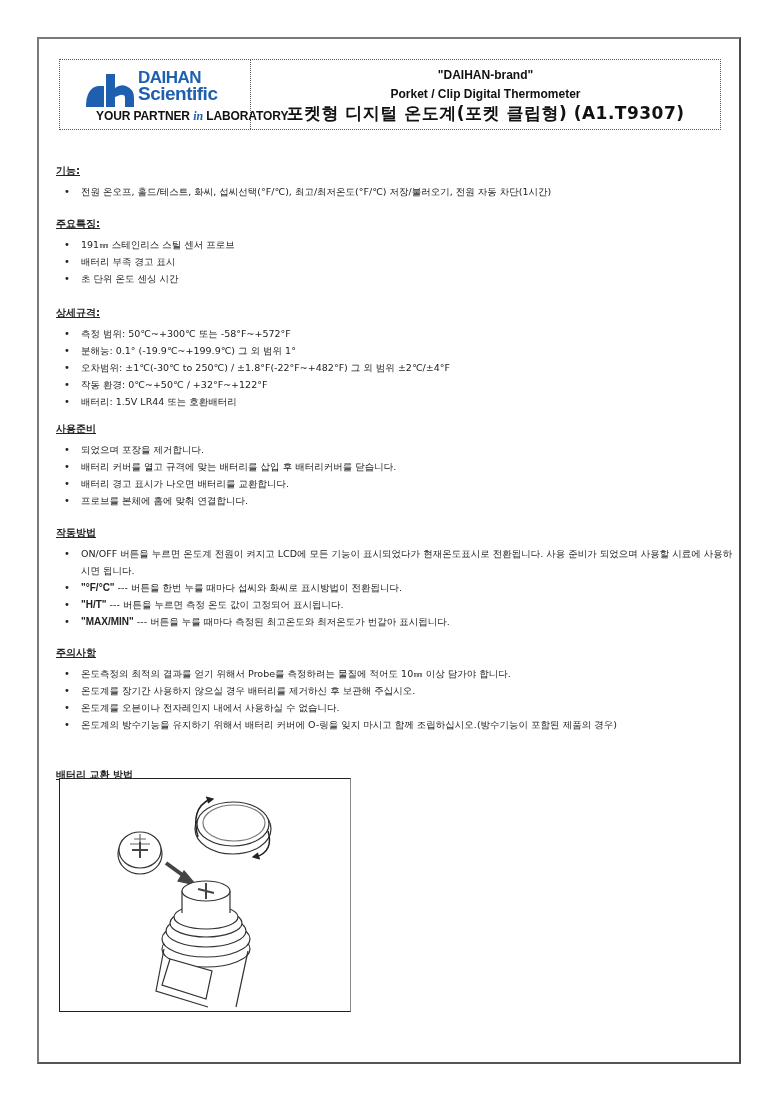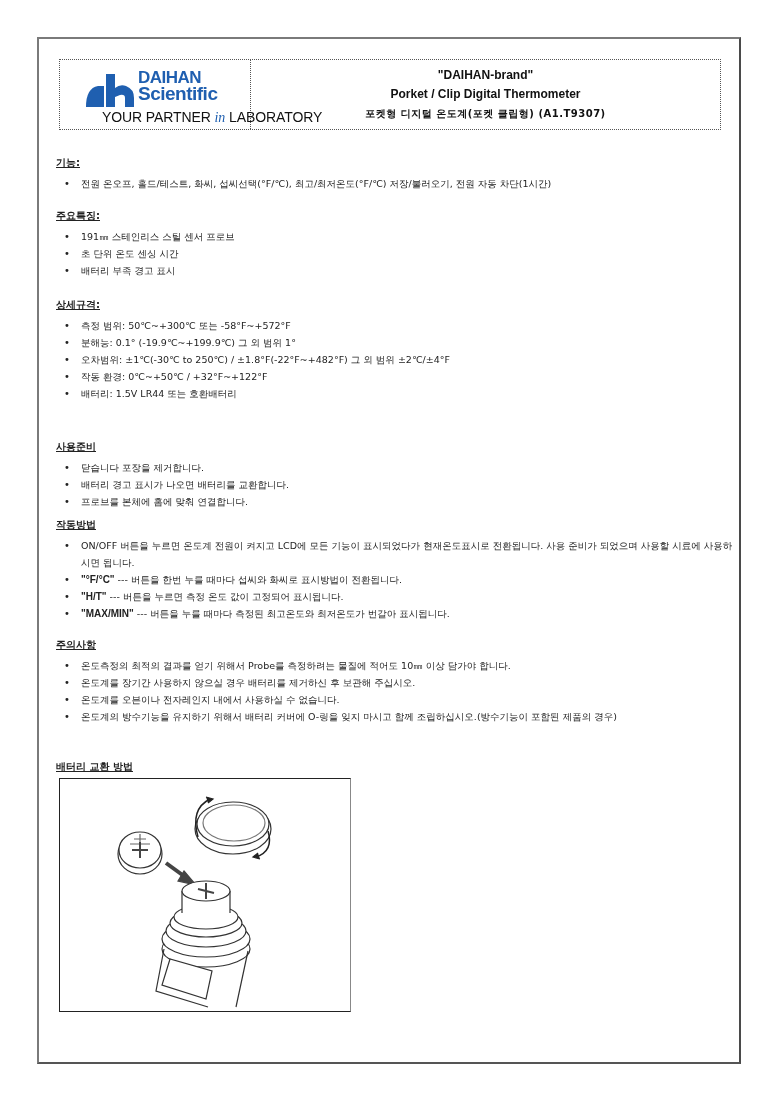--- a/index.html
+++ b/index.html
@@ -18,34 +18,34 @@
     border: 1px dotted #555; box-sizing: border-box; display: flex;
   }
   .logo-cell {
     width: 190px; border-right: 1px dotted #555; position: relative;
   }
   .title-cell {
     flex: 1; display: flex; flex-direction: column; align-items: center; justify-content: center;
     font-family: "Liberation Sans", sans-serif; font-weight: bold; font-size: 12px; line-height: 19px;
     color: #111;
   }
-  .title-cell .t3 { font-family: "DejaVu Sans", sans-serif; font-size: 10px; letter-spacing: 0.5px; }
+  .title-cell .t3 { font-family: "DejaVu Sans", sans-serif; font-size: 17px; letter-spacing: 0.5px; }
   .logo { position: absolute; left: 24px; top: 10px; width: 150px; height: 52px; }
   .logo-mark { position: absolute; left: 0; top: 4px; width: 52px; height: 33px; }
   .logo-word { position: absolute; left: 54px; top: 0px; font-family: "Liberation Sans", sans-serif;
     font-weight: bold; color: #1f5fb0; line-height: 16px; letter-spacing: -0.5px; }
   .logo-word .w1 { font-size: 17px; display: block; }
   .logo-word .w2 { font-size: 19px; display: block; }
-  .logo-tag { position: absolute; left: 18px; top: 39px; font-family: "Liberation Sans", sans-serif;
-    font-weight: normal; font-size: 14px; color: #111; white-space: nowrap; letter-spacing: -0.1px; }
+  .logo-tag { position: absolute; left: 12px; top: 39px; font-family: "Liberation Sans", sans-serif;
+    font-weight: bold; font-size: 12px; color: #111; white-space: nowrap; letter-spacing: -0.1px; }
   .logo-tag i { font-family: "Liberation Serif", serif; font-style: italic; color: #1f5fb0; }
 
   .section { position: absolute; left: 56px; width: 680px; font-size: 9.5px; }
   .section h2 {
-    margin: 4px 0 5px 0; font-size: 10px; font-weight: bold; text-decoration: underline;
+    margin: 12px 0 5px 0; font-size: 10px; font-weight: bold; text-decoration: underline;
     color: #222; font-family: "DejaVu Sans", sans-serif; line-height: 14px;
   }
   .section ul { list-style: none; margin: 0; padding: 0; }
   .section li { position: relative; padding-left: 25px; line-height: 17px; color: #222; }
   .section li::before {
     content: "\2022"; position: absolute; left: 8px; top: 0; font-size: 10px;
   }
   .section li b { font-family: "Liberation Sans", sans-serif; font-weight: bold; font-size: 10px; }
   .figure-box {
     position: absolute; left: 59px; top: 778px; width: 292px; height: 234px;
@@ -83,40 +83,41 @@
   <h2>기능:</h2>
   <ul>
     <li>전원 온오프, 홀드/테스트, 화씨, 섭씨선택(°F/℃), 최고/최저온도(°F/℃) 저장/불러오기, 전원 자동 차단(1시간)</li>
   </ul>
 </div>
 
 <div class="section" style="top:205px;">
   <h2>주요특징:</h2>
   <ul>
     <li>191㎜ 스테인리스 스틸 센서 프로브</li>
+    <li>배터리 부족 경고 표시</li>
     <li>초 단위 온도 센싱 시간</li>
-    <li>배터리 부족 경고 표시</li>
   </ul>
 </div>
 
 <div class="section" style="top:294px;">
   <h2>상세규격:</h2>
   <ul>
     <li>측정 범위: 50℃~+300℃ 또는 -58°F~+572°F</li>
     <li>분해능: 0.1° (-19.9℃~+199.9℃) 그 외 범위 1°</li>
     <li>오차범위: ±1℃(-30℃ to 250℃) / ±1.8°F(-22°F~+482°F) 그 외 범위 ±2℃/±4°F</li>
     <li>작동 환경: 0℃~+50℃ / +32°F~+122°F</li>
     <li>배터리: 1.5V LR44 또는 호환배터리</li>
   </ul>
 </div>
 
-<div class="section" style="top:436px;">
+<div class="section" style="top:410px;">
   <h2>사용준비</h2>
   <ul>
-    <li>닫습니다 포장을 제거합니다.</li>
+    <li>되었으며 포장을 제거합니다.</li>
+    <li>배터리 커버를 열고 규격에 맞는 배터리를 삽입 후 배터리커버를 닫습니다.</li>
     <li>배터리 경고 표시가 나오면 배터리를 교환합니다.</li>
     <li>프로브를 본체에 홈에 맞춰 연결합니다.</li>
   </ul>
 </div>
 
 <div class="section" style="top:514px;">
   <h2>작동방법</h2>
   <ul>
     <li><span>ON/OFF 버튼을 누르면 온도계 전원이 켜지고 LCD에 모든 기능이 표시되었다가 현재온도표시로 전환됩니다. 사용 준비가 되었으며 사용할 시료에 사용하시면 됩니다.</span></li>
     <li><b>"°F/°C"</b><span> --- 버튼을 한번 누를 때마다 섭씨와 화씨로 표시방법이 전환됩니다.</span></li>

